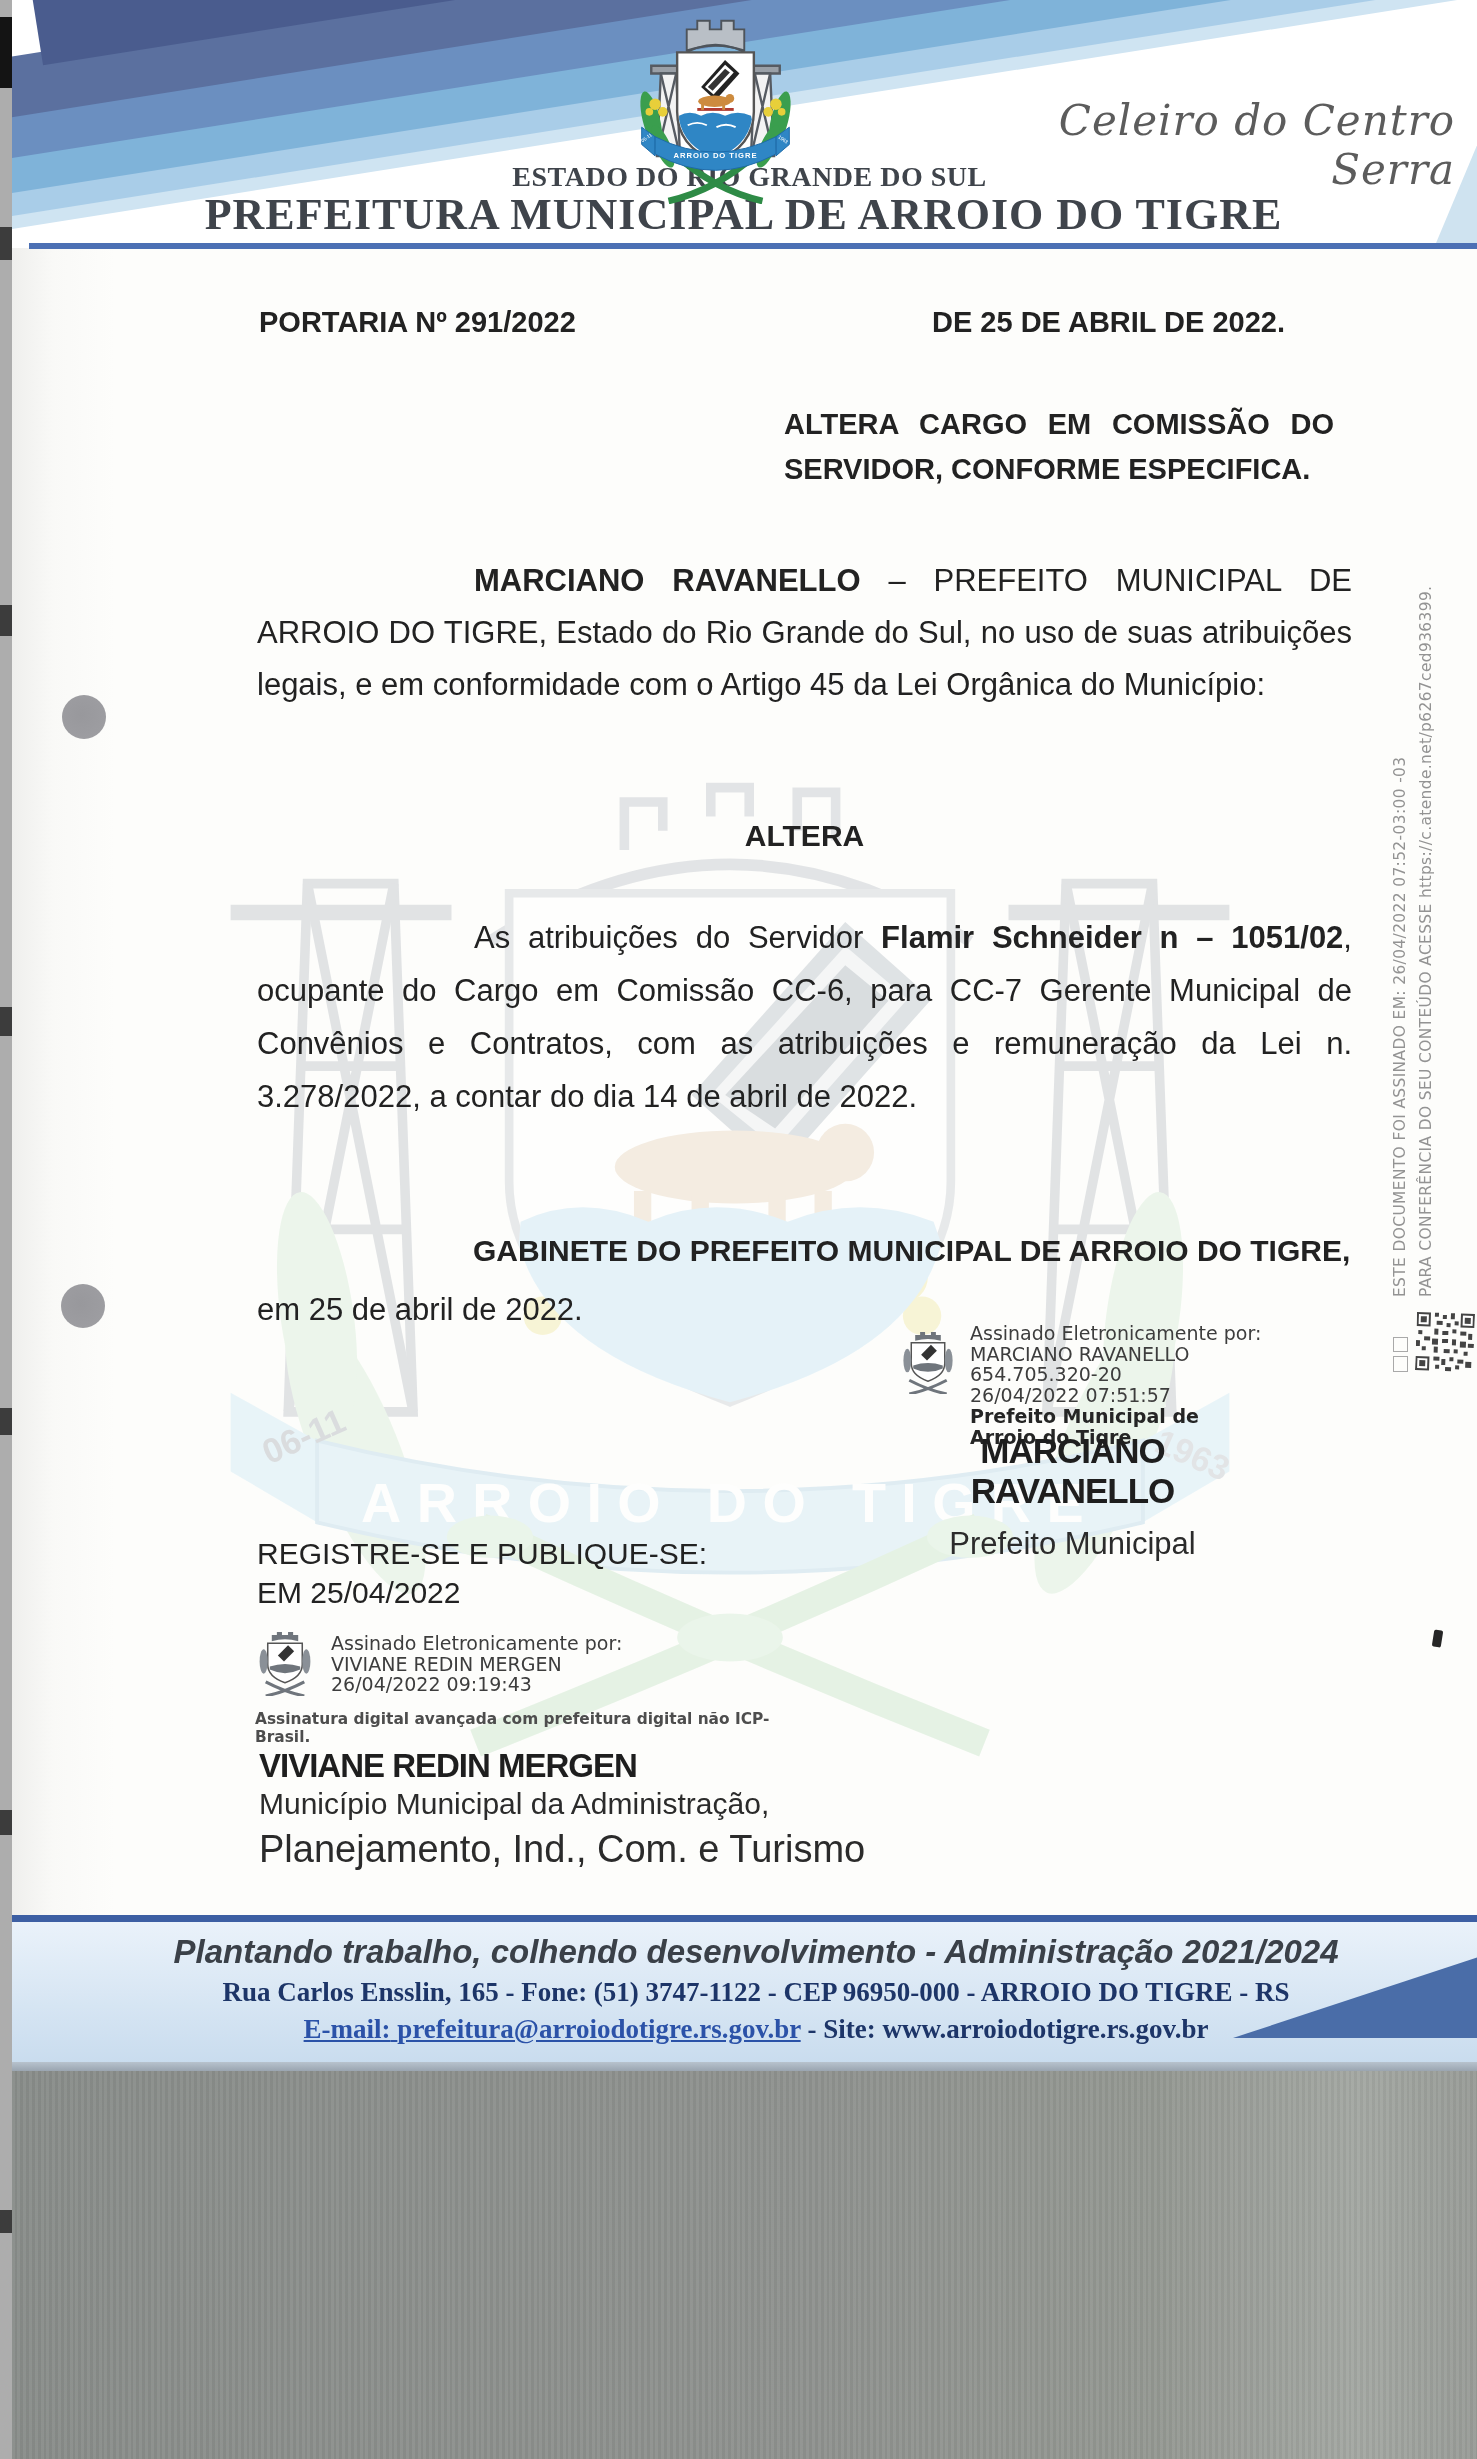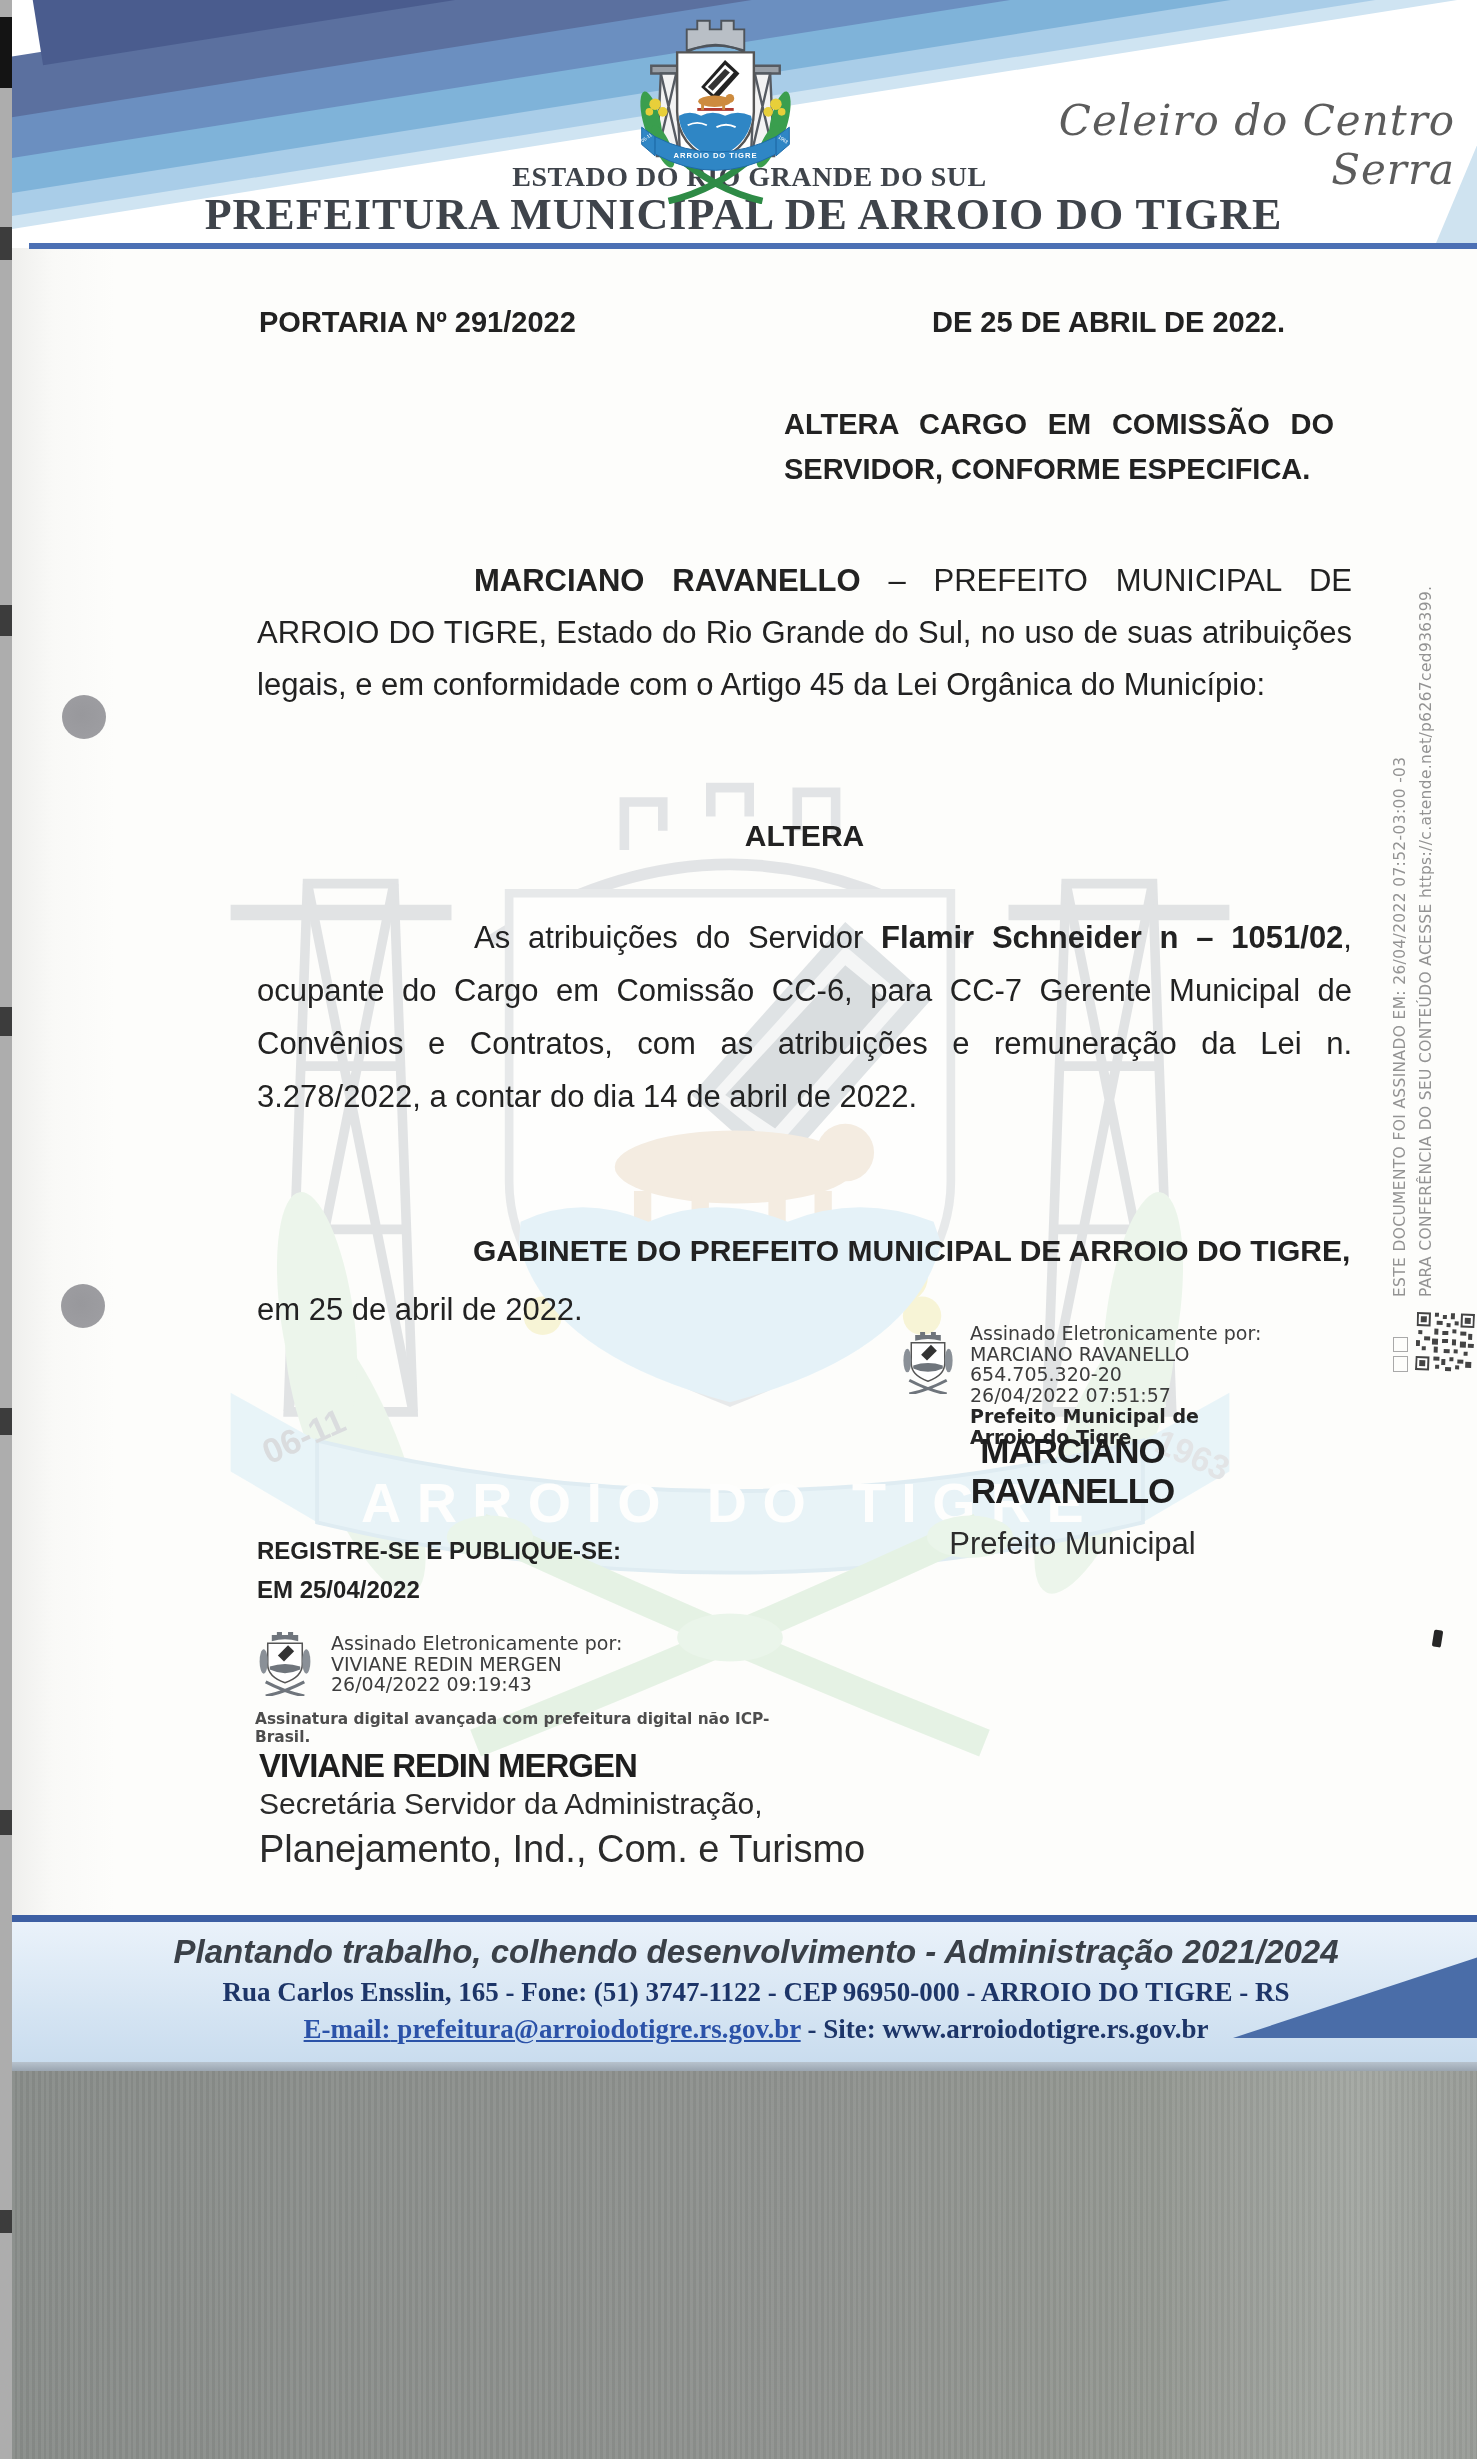--- a/index.html
+++ b/index.html
@@ -35,21 +35,21 @@
         line-height:45px;color:#222;}
   .summary .l1{text-align:justify;text-align-last:justify;}
   .para{position:absolute;left:257px;width:1095px;font-size:31px;line-height:52px;
         text-align:justify;text-indent:217px;color:#222;}
   .preamble{top:555px;}
   .article{top:911px;line-height:53px;}
   .section-head{position:absolute;left:257px;top:819px;width:1095px;text-align:center;
         font-weight:700;font-size:30px;color:#222;}
   .closing-bold{position:absolute;left:473px;top:1234px;font-weight:700;font-size:30px;color:#222;}
   .closing-date{position:absolute;left:257px;top:1292px;font-size:31px;color:#222;}
-  .registre{position:absolute;left:257px;font-weight:700;font-size:24px;color:#222;}
+  .registre{position:absolute;left:257px;font-weight:400;font-size:30px;color:#222;}
 
   
   .stamp-text{font-family:"DejaVu Sans",sans-serif;font-size:19px;line-height:20.7px;color:#3d3d3d;}
   .stamp-text .b{font-weight:700;color:#252525;}
   .mini-crest{position:absolute;}
   .mayor-block{position:absolute;left:884px;top:1431px;width:377px;text-align:center;}
   .mayor-name{font-weight:700;font-size:35px;letter-spacing:-1px;color:#1e1e1e;}
   .mayor-role{font-size:31px;margin-top:15px;color:#2b2b2b;}
   .fineprint{position:absolute;left:255px;top:1710px;font-family:"DejaVu Sans",sans-serif;
         font-size:15.4px;line-height:18px;font-weight:700;color:#4d4d4d;}
@@ -294,21 +294,21 @@
   <div class="stamp-text abs" style="left:331px;top:1633px;width:403px;">
     <div>Assinado Eletronicamente por:</div>
     <div>VIVIANE REDIN MERGEN</div>
     <div>26/04/2022 09:19:43</div>
   </div>
   <div class="fineprint">
     <div>Assinatura digital avançada com prefeitura digital não ICP-</div>
     <div>Brasil.</div>
   </div>
   <div class="sec-name">VIVIANE REDIN MERGEN</div>
-  <div class="sec-role1">Secretária Servidor da Administração,</div>
+  <div class="sec-role1">Município Municipal da Administração,</div>
   <div class="sec-role2">Planejamento, Ind., Com. e Turismo</div>
 
   <div class="side-text">
     <div>ESTE DOCUMENTO FOI ASSINADO EM: 26/04/2022 07:52-03:00 -03</div>
     <div>PARA CONFERÊNCIA DO SEU CONTEÚDO ACESSE https://c.atende.net/p6267ced936399.</div>
   </div>
   <div class="side-mini-icons">
     <div></div>
     <div></div>
   </div>

